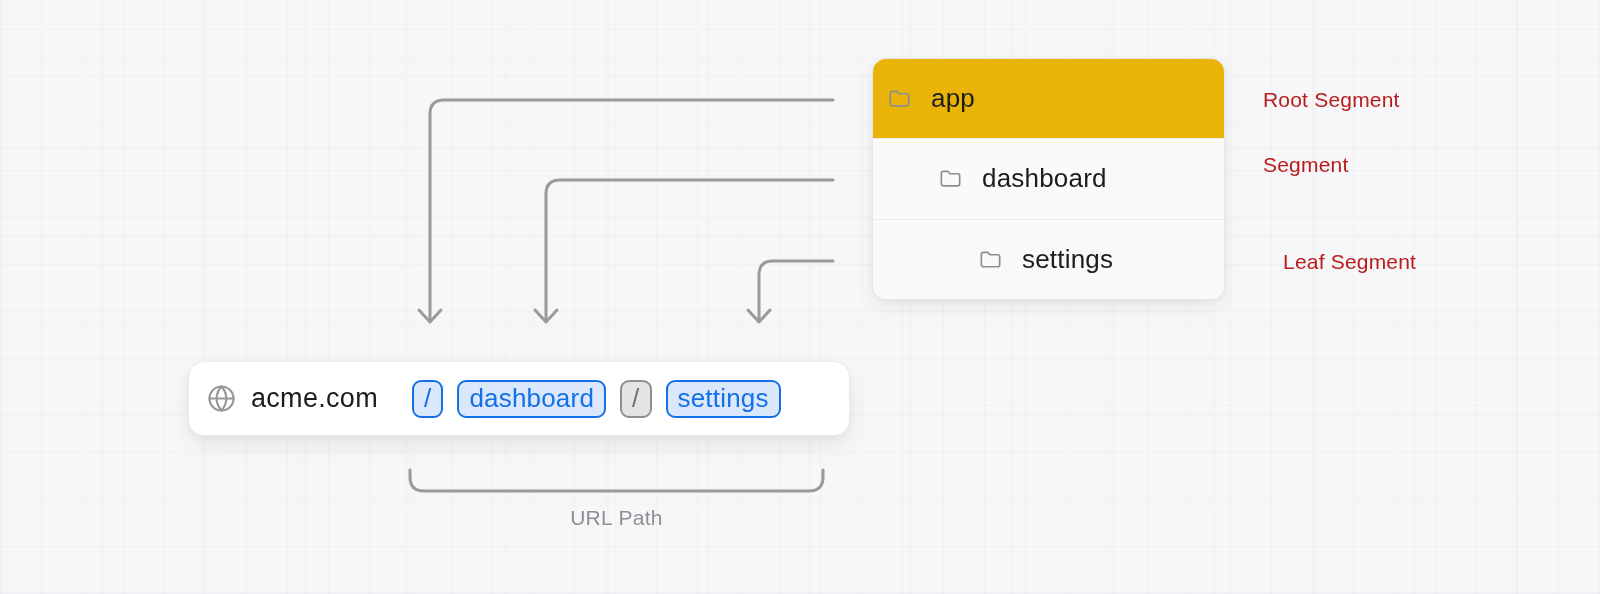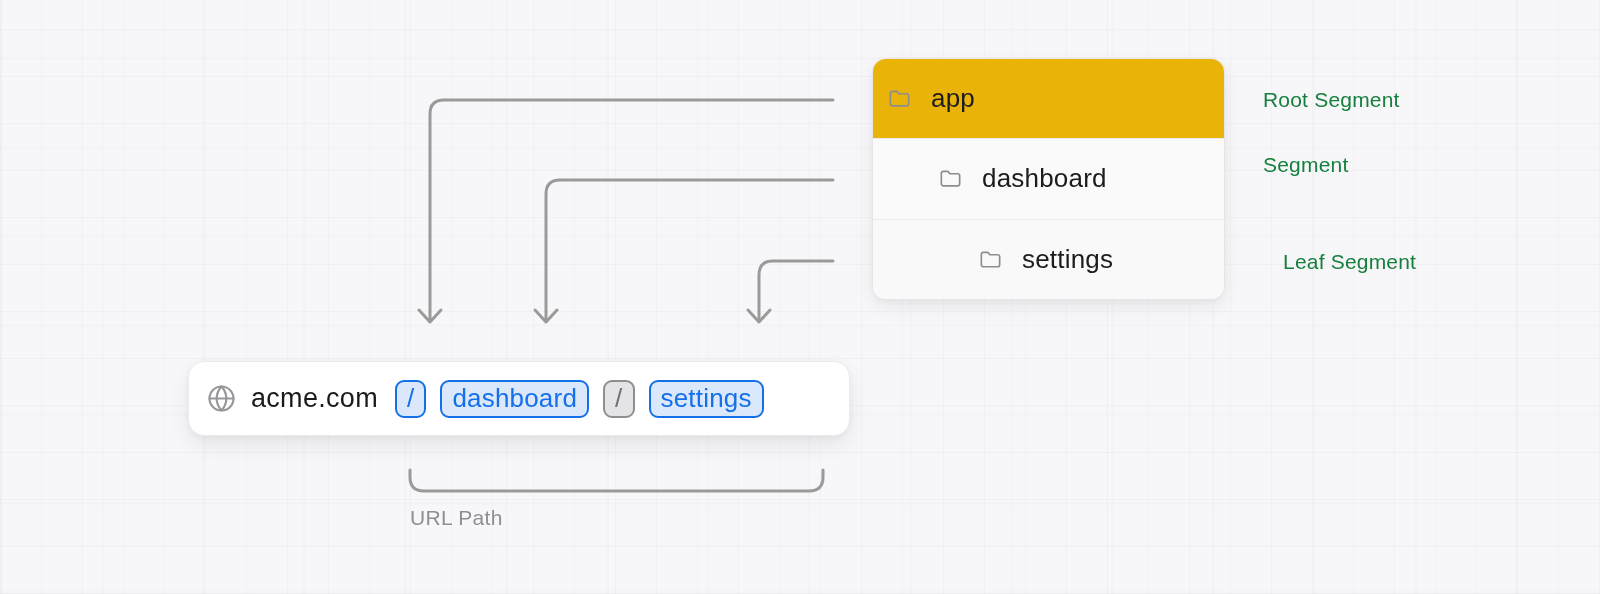--- a/index.html
+++ b/index.html
@@ -54,21 +54,21 @@
   .tree-row.depth-2 { padding-left: 105px; background: #faf9fa; }
   .folder-icon { width: 25px; height: 25px; flex: 0 0 auto; }
 
   
   .annotation {
     position: absolute;
     left: 1263px;
     height: 30px;
     line-height: 30px;
     font-size: 21px;
-    color: #15803d;
+    color: #b91c1c;
     letter-spacing: 0.2px;
     white-space: nowrap;
   }
   .annotation.a0 { top: 85px; }
   .annotation.a1 { top: 150px; }
   .annotation.a2 { top: 247px; margin-left: 20px; }
 
   
   .url-bar {
     position: absolute;
@@ -83,21 +83,21 @@
     display: flex;
     align-items: center;
     padding: 0 18px 0 17px;
     gap: 14px;
   }
   .globe-icon { width: 31px; height: 31px; flex: 0 0 auto; }
   .url-domain {
     font-size: 27px;
     color: #1b1b1d;
     letter-spacing: 0.3px;
-    margin-right: 3px;
+    margin-right: 20px;
   }
   .seg-badge {
     display: inline-flex;
     align-items: center;
     justify-content: center;
     height: 38px;
     padding: 0 10px;
     border-radius: 9px;
     border-width: 2.5px;
     border-style: solid;
@@ -115,20 +115,21 @@
     border-color: #8f8f92;
     background: #e4e3e5;
   }
 
   
   .bracket-label {
     position: absolute;
     left: 410px;
     top: 506px;
     width: 413px;
+    text-align: center;
     font-size: 21px;
     color: #8f8e92;
     letter-spacing: 0.3px;
   }
 </style>
 </head>
 <body>
 
 <svg class="connectors" viewBox="0 0 1600 594" fill="none" xmlns="http://www.w3.org/2000/svg">
   <g stroke="#9a9a9a" stroke-width="3" stroke-linecap="round" stroke-linejoin="round">

